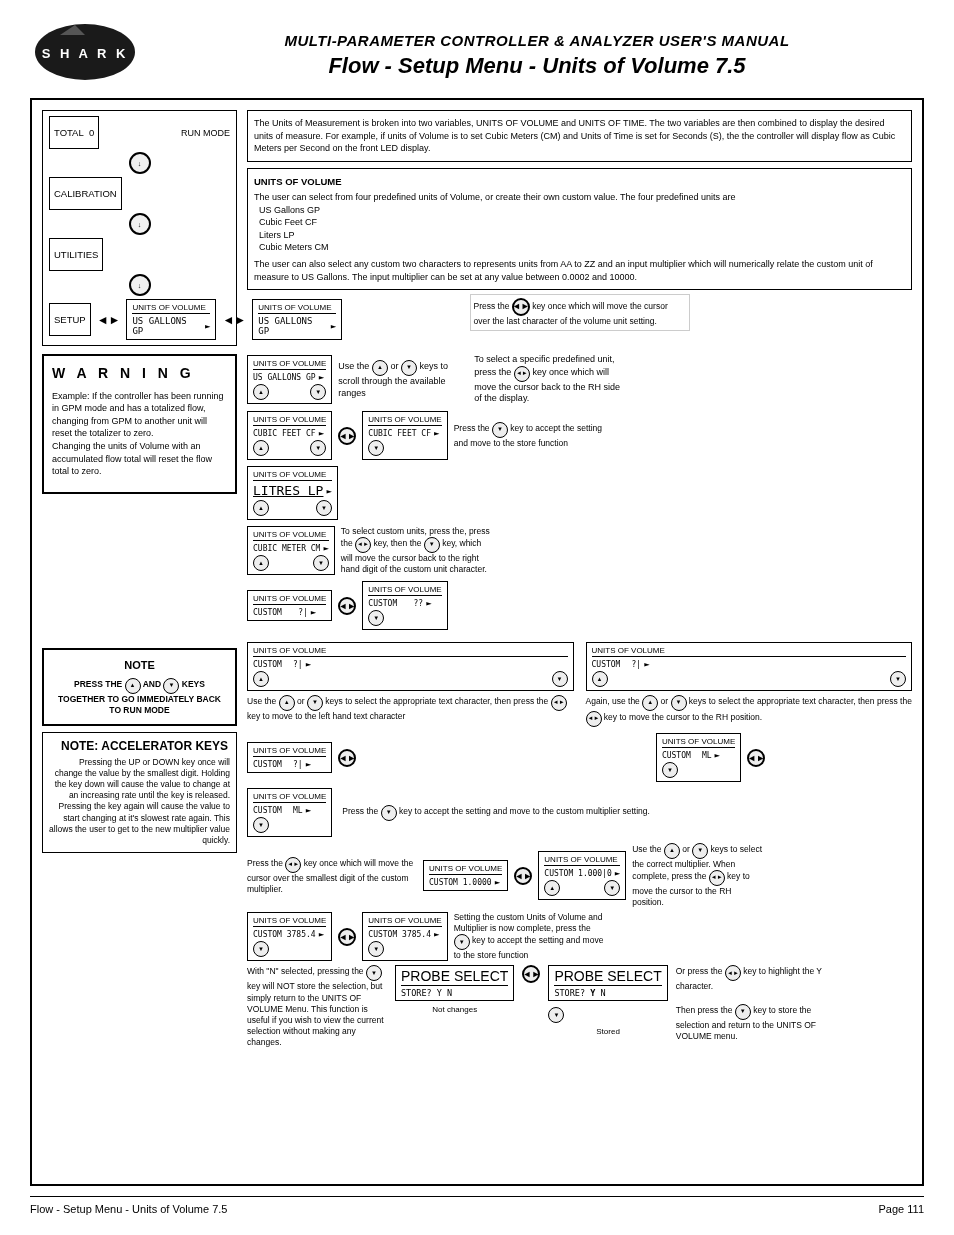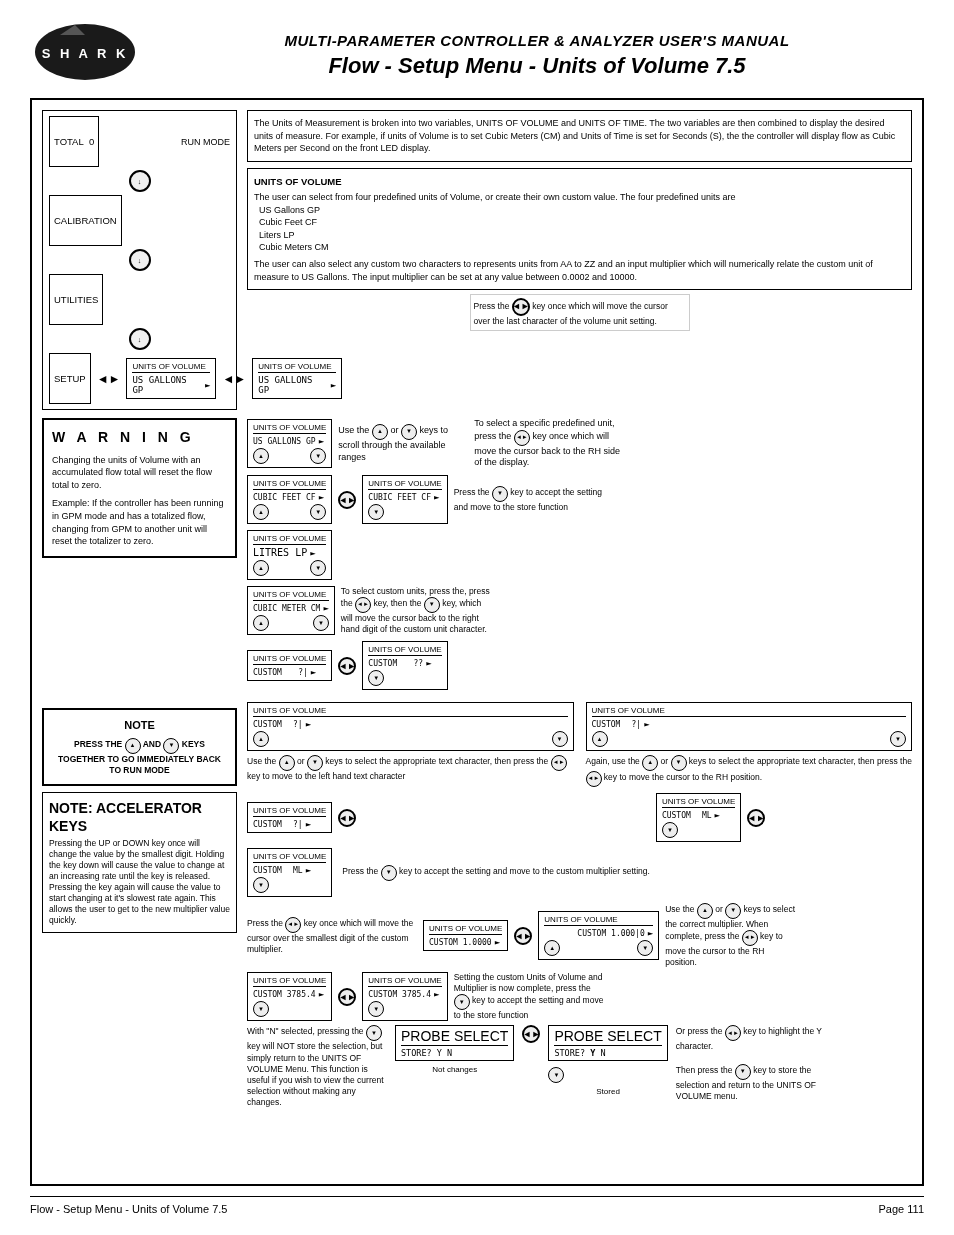--- a/index.html
+++ b/index.html
@@ -74,21 +74,21 @@
       font-size: 10px;
     }
     .nav-item {
       padding: 1px 0;
       display: flex;
       align-items: center;
       gap: 4px;
     }
     .nav-box {
       border: 1px solid #000;
-      padding: 19px 4px;
+      padding: 10px 4px;
       font-size: 9.5px;
       white-space: nowrap;
     }
     .warning-box {
       border: 2px solid #000;
       padding: 8px;
       font-size: 9.5px;
       line-height: 1.4;
     }
     .warning-title {
@@ -288,22 +288,22 @@
           </div>
         </div>
       </div>
     </div>
 
     <div style="display:flex; gap:10px; margin-bottom:8px;">
 
       <div style="width:195px; flex-shrink:0;">
         <div class="warning-box">
           <div class="warning-title">W A R N I N G</div>
+          <p style="font-size:9px; line-height:1.4;">Example: If the controller has been running in GPM mode and has a totalized flow, changing from GPM to another unit will reset the totalizer to zero.</p>
           <p style="font-size:9px; line-height:1.4; margin-bottom:6px;">Changing the units of Volume with an accumulated flow total will reset the flow total to zero.</p>
-          <p style="font-size:9px; line-height:1.4;">Example: If the controller has been running in GPM mode and has a totalized flow, changing from GPM to another unit will reset the totalizer to zero.</p>
         </div>
       </div>
 
       <div style="flex:1;">
 
         <div style="display:flex; align-items:center; gap:6px; margin-bottom:6px;">
           <div class="lcd-block">
             <div class="top-label">UNITS OF VOLUME</div>
             <div class="bottom-row">
               <span style="font-size:8px;">US GALLONS  GP</span>
@@ -341,21 +341,21 @@
               <span class="small-btn">▼</span>
             </div>
           </div>
           <div style="font-size:8.5px; max-width:150px; line-height:1.3;">Press the <span class="small-btn">▼</span> key to accept the setting and move to the store function</div>
         </div>
 
         <div style="display:flex; align-items:center; gap:6px; margin-bottom:6px;">
           <div class="lcd-block">
             <div class="top-label">UNITS OF VOLUME</div>
             <div class="bottom-row">
-              <span style="font-size:10px;">LITRES       LP</span>
+              <span style="font-size:13px;text-decoration:underline;">LITRES       LP</span>
                 <span>►</span>
             </div>
             <div style="display:flex; justify-content:space-between; margin-top:2px;">
               <span class="small-btn">▲</span>
               <span class="small-btn">▼</span>
             </div>
           </div>
         </div>
 
         <div style="display:flex; align-items:center; gap:6px; margin-bottom:6px;">
@@ -398,22 +398,22 @@
     <div style="display:flex; gap:10px; margin-bottom:6px;">
 
       <div style="width:195px; flex-shrink:0;">
         <div class="note-box">
           <div class="note-title">NOTE</div>
           <div style="font-size:8.5px; line-height:1.3; text-align:center; font-weight:bold;">
             PRESS THE <span class="small-btn">▲</span> AND <span class="small-btn">▼</span> KEYS TOGETHER TO GO IMMEDIATELY BACK TO RUN MODE
           </div>
         </div>
         <div class="accel-box">
-          <p style="font-weight:bold; margin-bottom:3px; font-size:14px;">NOTE: ACCELERATOR KEYS</p>
-          <p style="font-size:8.5px; line-height:1.3;">Pressing the UP or DOWN key once will change the value by the smallest digit. Holding the key down will cause the value to change at an increasing rate until the key is released. Pressing the key again will cause the value to start changing at it's slowest rate again. This allows the user to get to the new multiplier value quickly.</p>
+          <p style="font-weight:bold; margin-bottom:3px; font-size:12px;margin-left:12px;">NOTE: ACCELERATOR KEYS</p>
+          <p style="font-size:8.5px; line-height:1.3;text-align:right;">Pressing the UP or DOWN key once will change the value by the smallest digit. Holding the key down will cause the value to change at an increasing rate until the key is released. Pressing the key again will cause the value to start changing at it's slowest rate again. This allows the user to get to the new multiplier value quickly.</p>
         </div>
       </div>
 
       <div style="flex:1;">
 
         <div style="display:grid; grid-template-columns:1fr auto 1fr; gap:6px; align-items:start; margin-bottom:6px;">
           <div>
             <div class="lcd-block">
               <div class="top-label">UNITS OF VOLUME</div>
               <div class="bottom-row">
@@ -482,21 +482,21 @@
             <div class="top-label">UNITS OF VOLUME</div>
             <div class="bottom-row">
               <span style="font-size:8px;">CUSTOM  1.0000</span>
                 <span>►</span>
             </div>
           </div>
           <span class="right-arrow-btn">◄►</span>
           <div class="lcd-block">
             <div class="top-label">UNITS OF VOLUME</div>
             <div class="bottom-row">
-              <span style="font-size:8px;margin-left:33px;">CUSTOM  1.000|0</span>
+              <span style="font-size:8px;">CUSTOM  1.000|0</span>
                 <span>►</span>
             </div>
             <div style="display:flex; justify-content:space-between; margin-top:2px;">
               <span class="small-btn">▲</span>
               <span class="small-btn">▼</span>
             </div>
           </div>
           <div style="font-size:8.5px; max-width:130px; line-height:1.3;">Use the <span class="small-btn">▲</span> or <span class="small-btn">▼</span> keys to select the correct multiplier. When complete, press the <span class="small-btn">◄►</span> key to move the cursor to the RH position.</div>
         </div>
 

